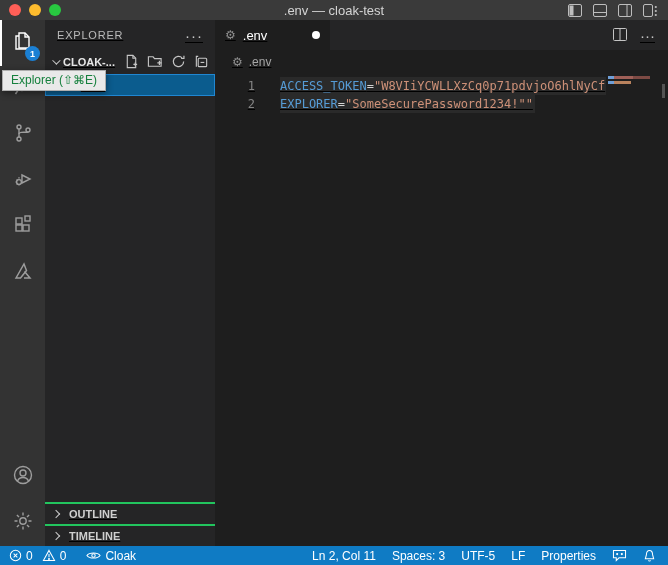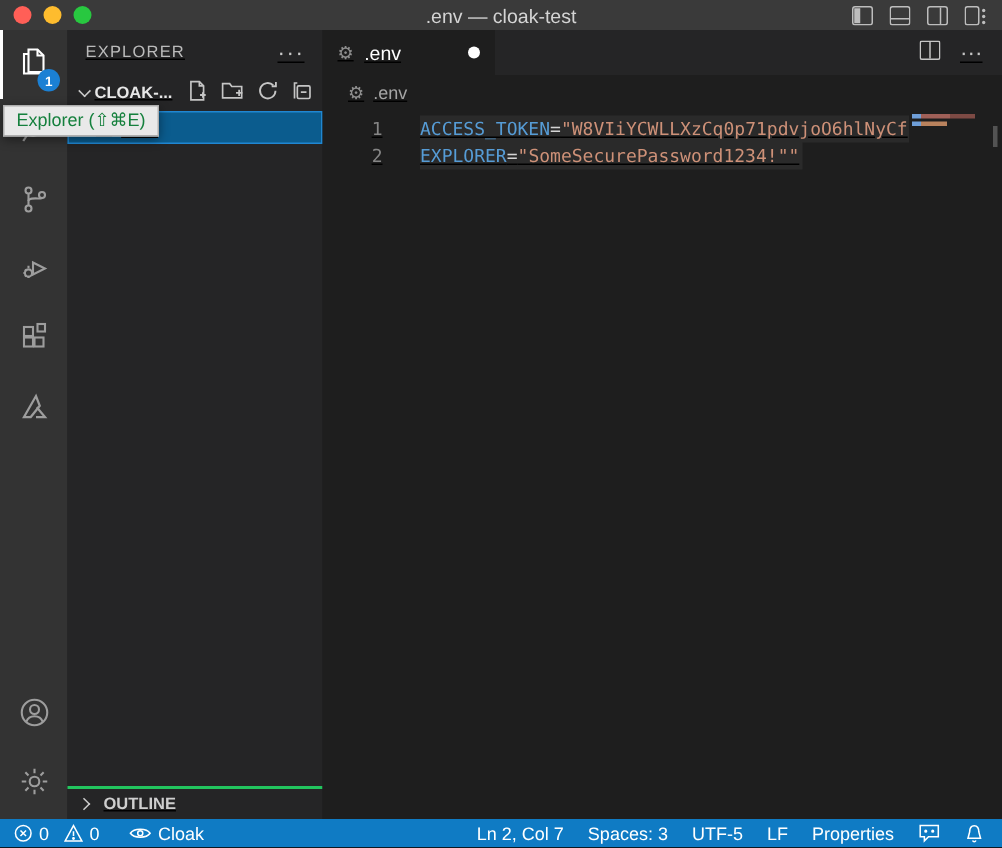--- a/index.html
+++ b/index.html
@@ -230,20 +230,24 @@
       </div>
       <div class="file-row">
         <span class="gear">⚙</span>
         <span>.env</span>
       </div>
       <div class="sb-fill"></div>
       <div class="sb-panel">
         <span class="chev right"></span>
         <span>OUTLINE</span>
       </div>
+      <div class="sb-panel">
+        <span class="chev right"></span>
+        <span>TIMELINE</span>
+      </div>
     </div>
 
     <div class="editor">
       <div class="tabbar">
         <div class="tab">
           <span class="gear">⚙</span>
           <span>.env</span>
           <span class="dot"></span>
         </div>
         <div class="tab-actions">
@@ -299,21 +303,21 @@
         <span>
           <svg width="15" height="11" viewBox="0 0 16 11" fill="none" stroke="#fff" stroke-width="1.1">
               <path d="M1 5.5C3.5 1.8 12.5 1.8 15 5.5 12.5 9.2 3.5 9.2 1 5.5z"></path>
               <circle cx="8" cy="5.5" r="1.8"></circle>
             </svg>
         </span>
         <span>Cloak</span>
       </span>
     </div>
     <div class="stat-right">
-      <span class="stat-item">Ln 2, Col 7</span>
+      <span class="stat-item">Ln 2, Col 11</span>
       <span class="stat-item">Spaces: 3</span>
       <span class="stat-item">UTF-5</span>
       <span class="stat-item">LF</span>
       <span class="stat-item">Properties</span>
       <span class="stat-item">
         <svg width="15" height="13" viewBox="0 0 16 14" fill="none" stroke="#fff" stroke-width="1.1">
             <path d="M1.5 1.5h13v8h-7l-3 3v-3h-3z"></path>
             <circle cx="5.5" cy="5.5" r="0.6" fill="#fff"></circle>
             <circle cx="10.5" cy="5.5" r="0.6" fill="#fff"></circle>
           </svg>

